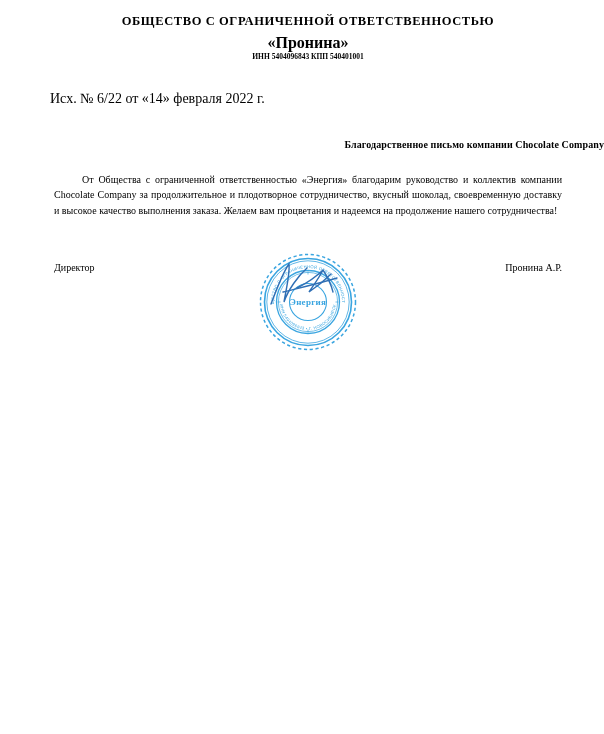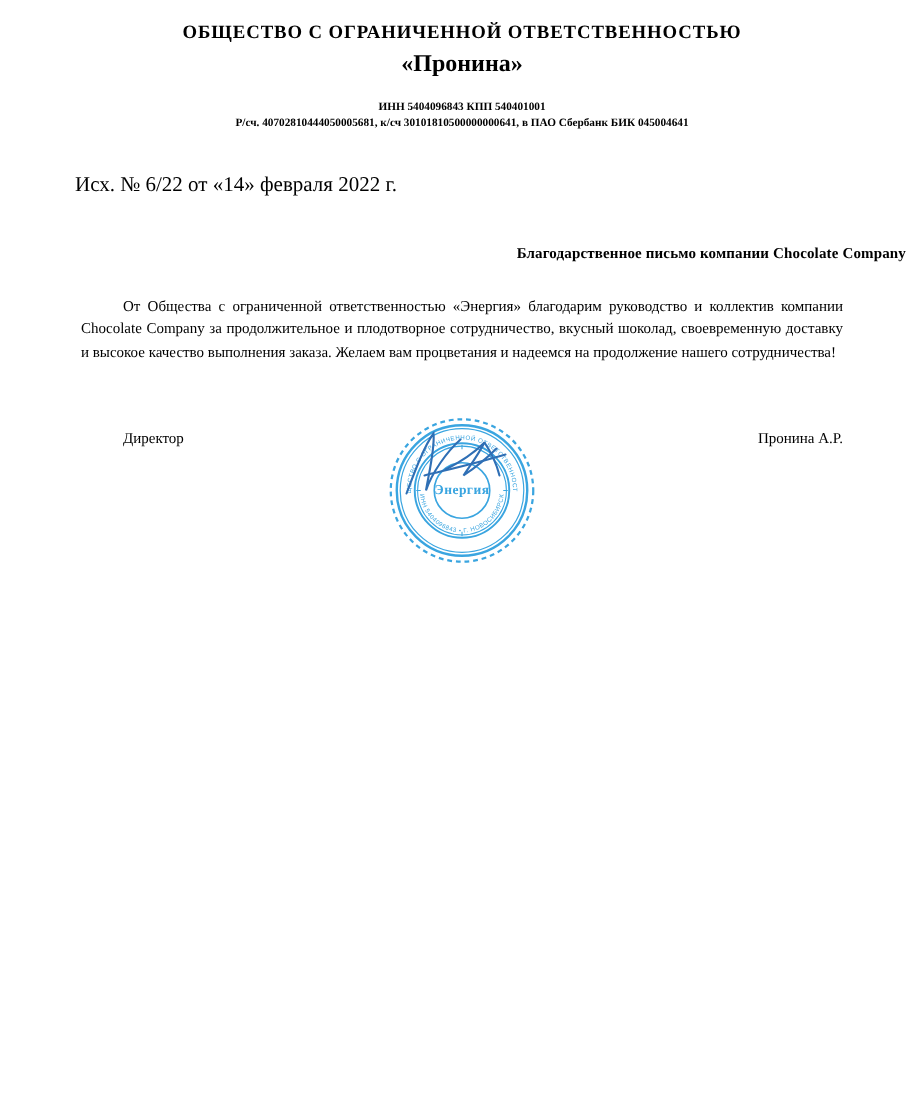--- a/index.html
+++ b/index.html
@@ -33,21 +33,21 @@
     letter-spacing: 0.6px;
     line-height: 1.25;
   }
   .org-name {
     font-size: 16px;
     font-weight: bold;
     margin-top: 3px;
     line-height: 1.2;
   }
   .org-reqs {
-    margin-top: 14px;
+    margin-top: 0;
     font-size: 7.5px;
     font-weight: bold;
     line-height: 1.45;
   }
   .org-reqs div {
     white-space: nowrap;
   }
 
   
   .outgoing {
@@ -78,21 +78,20 @@
   .sign-row {
     position: relative;
     margin: 44px 42px 0 42px;
     height: 120px;
   }
   .sign-left {
     position: absolute;
     left: 0;
     top: 0;
     font-size: 10px;
-    margin-left: 28px;
   }
   .sign-right {
     position: absolute;
     right: 0;
     top: 0;
     font-size: 10px;
     text-align: center;
   }
 
   
@@ -119,21 +118,20 @@
 </head>
 <body>
 
 <div class="page">
 
   <div class="header">
     <div class="org-title">ОБЩЕСТВО  С  ОГРАНИЧЕННОЙ  ОТВЕТСТВЕННОСТЬЮ</div>
     <div class="org-name">«Пронина»</div>
     <div class="org-reqs">
       <div>ИНН 5404096843 КПП 540401001</div>
-      <div>Р/сч. 40702810444050005681, к/сч 30101810500000000641,  в ПАО Сбербанк  БИК 045004641</div>
     </div>
   </div>
 
   <div class="outgoing">Исх. № 6/22 от «14» февраля 2022 г.</div>
 
   <div class="letter-title">Благодарственное письмо компании Chocolate Company</div>
 
   <div class="body-text">От Общества с ограниченной ответственностью «Энергия» благодарим руководство и коллектив компании Chocolate Company за продолжительное и плодотворное сотрудничество, вкусный шоколад, своевременную доставку и высокое качество выполнения заказа. Желаем вам процветания и надеемся на продолжение нашего сотрудничества!</div>
 
   <div class="sign-row">

